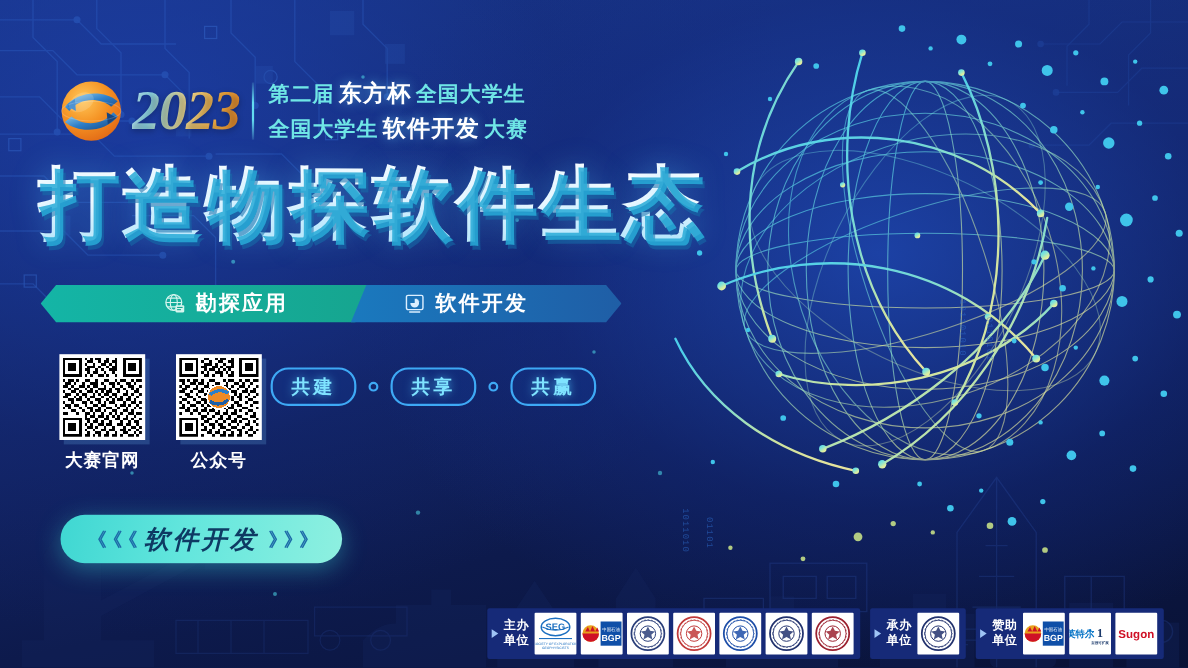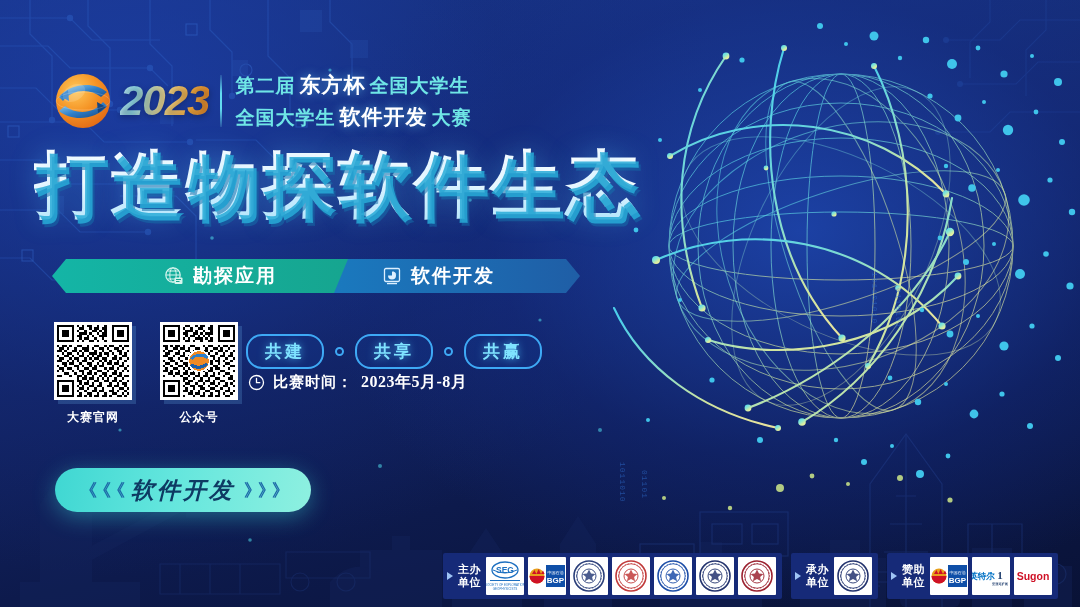--- a/index.html
+++ b/index.html
@@ -23,23 +23,23 @@
   .skyline{ position:absolute; left:0; bottom:0; width:1080px; height:175px; opacity:.42; }
   .globe{ position:absolute; left:606px; top:8px; width:470px; height:470px; }
   .binary{ position:absolute; color:#2f6fd0; font-size:8px; letter-spacing:1px;
     font-family:"Liberation Mono","DejaVu Sans Mono",monospace; opacity:.55;
     writing-mode:vertical-rl; }
 
   
   .header{ position:absolute; left:52px; top:62px; display:flex; align-items:center; height:78px; }
   .emblem{ position:relative; width:62px; height:62px; flex:0 0 62px; }
   .year{
-    margin-left:6px; font-size:42px; font-weight:bold; font-style:italic;
+    margin-left:6px; font-size:51px; font-weight:bold; font-style:italic;
     letter-spacing:-1px; line-height:1;
-    font-family:Liberation Sans, sans-serif;
+    font-family:Liberation Serif, serif;
     background:linear-gradient(100deg,#bfe9f5 0%,#8fd8e8 18%,#f6d98a 52%,#f0a93f 78%,#e8872a 100%);
     -webkit-background-clip:text; background-clip:text; color:transparent;
     text-shadow:0 2px 6px rgba(0,0,0,.28);
   }
   .hdr-divider{ width:2px; height:52px; margin:0 13px 0 11px;
     background:linear-gradient(180deg,rgba(120,225,240,.15),#63dcf0 35%,#63dcf0 65%,rgba(120,225,240,.15)); }
   .hdr-lines{ display:flex; flex-direction:column; justify-content:center; gap:4px; }
   .hdr-line{ display:flex; align-items:baseline; gap:4px; white-space:nowrap; }
   .hz-cyan{ font-size:19px; color:#6fe6e6; letter-spacing:1px; font-weight:600; }
   .hz-white{ font-size:21px; color:#ffffff; font-weight:bold; letter-spacing:1px;
@@ -52,31 +52,31 @@
     font-family:"DejaVu Sans",sans-serif;
     background:linear-gradient(180deg,#ffffff 0%,#ffffff 48%,#eaf8ff 62%,#bfe9fb 100%);
     -webkit-background-clip:text; background-clip:text; color:transparent;
     text-shadow:
       3px 4px 0 rgba(40,170,215,.85),
       5px 7px 0 rgba(22,110,170,.55),
       0 0 26px rgba(90,200,255,.40);
   }
 
   
-  .tagbar{ position:absolute; left:52px; top:258px; width:528px; height:36px; }
+  .tagbar{ position:absolute; left:37px; top:258px; width:528px; height:36px; }
   .tagtxt{ position:absolute; top:0; height:36px; display:flex; align-items:center; gap:9px;
     color:#ffffff; font-size:19px; font-weight:bold; letter-spacing:2px; }
   .tag1{ left:112px; } .tag2{ left:330px; }
 
   
   .qrwrap{ position:absolute; left:54px; top:322px; display:flex; gap:28px; }
   .qrbox{ display:flex; flex-direction:column; align-items:center; }
   .qrimg{ width:78px; height:78px; background:#fff; padding:3px; position:relative;
           box-shadow:4px 4px 0 rgba(120,200,255,.20); }
-  .qrlabel{ margin-top:9px; font-size:12px; color:#ffffff; font-weight:bold; letter-spacing:1px; }
+  .qrlabel{ margin-top:9px; font-size:16px; color:#ffffff; font-weight:bold; letter-spacing:1px; }
 
   
   .badges{ position:absolute; left:246px; top:334px; display:flex; align-items:center; gap:11px; }
   .badge{ border:2px solid #3ea9f5; border-radius:16px; padding:4px 17px;
     color:#7fe3ff; font-size:17px; font-weight:bold; letter-spacing:3px;
     text-shadow:0 0 9px rgba(80,200,255,.7); background:rgba(20,60,150,.30); }
   .bdot{ width:9px; height:9px; border-radius:50%; border:2px solid #3ea9f5; }
 
   
   .info{ position:absolute; left:248px; top:372px; display:flex; flex-direction:column; gap:8px; }
@@ -547,28 +547,20 @@
 
   <div class="badges">
     <div class="badge">共建</div>
     <div class="bdot"></div>
     <div class="badge">共享</div>
     <div class="bdot"></div>
     <div class="badge">共赢</div>
   </div>
 
   <div class="info">
-    <div class="info-row">
-      <svg width="17" height="17" viewBox="0 0 17 17">
-        <circle cx="8.5" cy="8.5" r="7" fill="none" stroke="#ffffff" stroke-width="1.3"></circle>
-        <path d="M8.5 4.4 V8.7 H11.8" stroke="#ffffff" stroke-width="1.3" fill="none" stroke-linecap="round"></path>
-      </svg>
-      <span class="info-label">比赛时间：</span>
-      <span class="info-val">2023年5月-8月</span>
-    </div>
   </div>
 
   <div class="cta">
     <span class="chev">《《《</span>
     <span class="cta-txt">软件开发</span>
     <span class="chev">》》》</span>
   </div>
 
   <div class="sponsors" id="sponsor-bar">
       <div class="sgroup">

